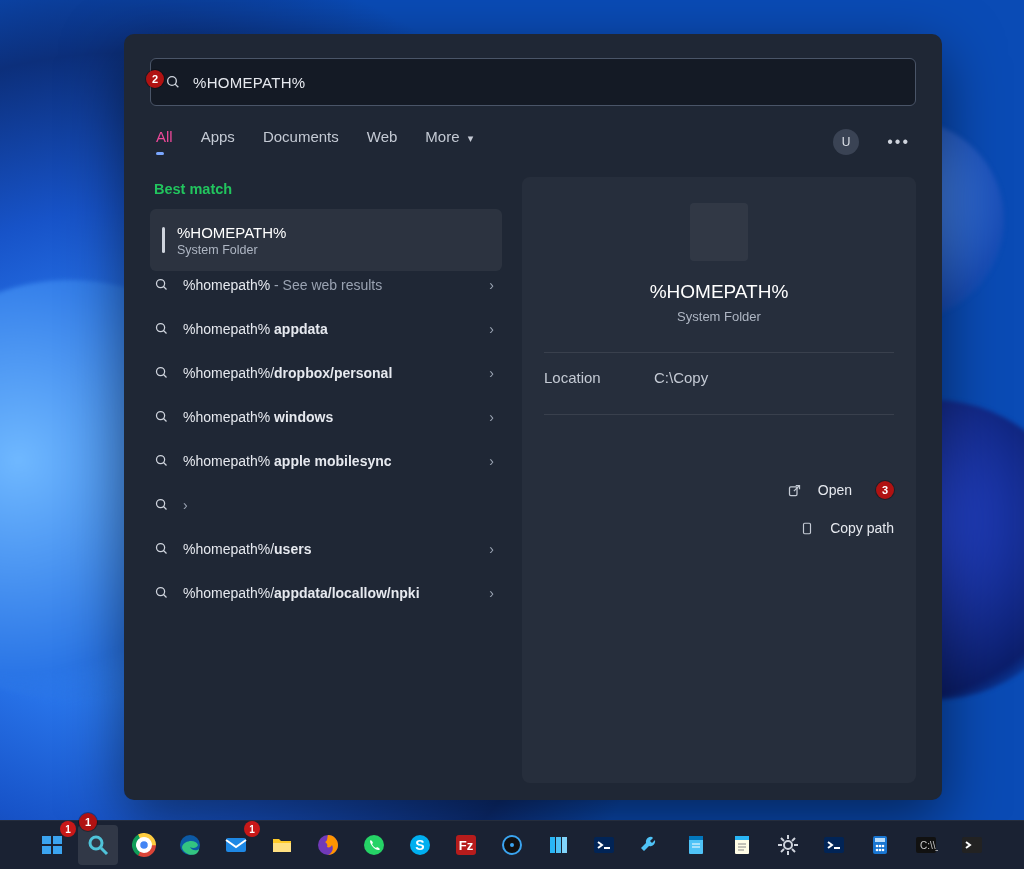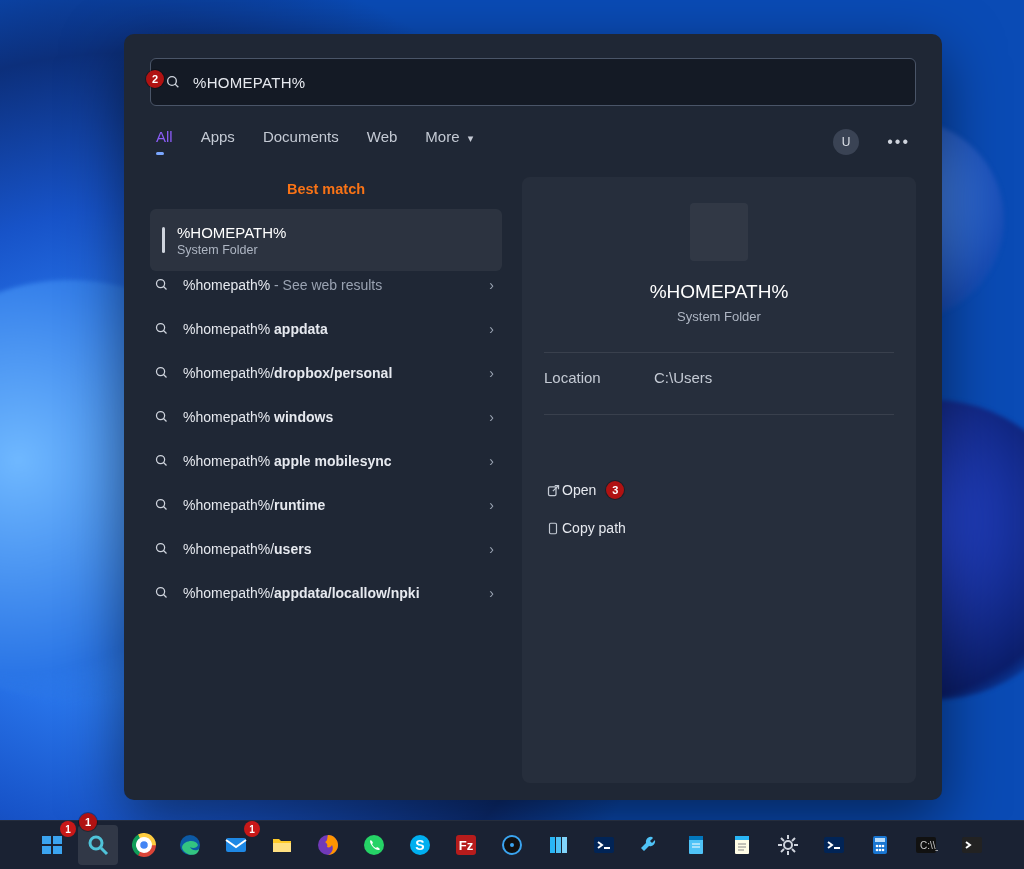--- a/index.html
+++ b/index.html
@@ -56,39 +56,39 @@
   .search-box input {
     flex: 1; background: transparent; border: 0; outline: 0; color: #e6e9ef;
     font-size: 15px; letter-spacing: .3px;
   }
   .tabs {
     display: flex; align-items: center; gap: 28px; margin: 22px 6px 0 6px;
     color: #c4cad4; font-size: 15px;
   }
   .tabs .spacer { flex: 1; }
   .tab { position: relative; padding-bottom: 10px; cursor: default; }
-  .tab.active { color: #8b5cf6; }
+  .tab.active { color: #ec4899; }
   .tab.active::after {
     content: ""; position: absolute; left: 0; right: 55%; bottom: 0; height: 3px;
     background: #7aa7ff; border-radius: 2px;
   }
   .avatar {
     width: 26px; height: 26px; border-radius: 50%; background: #3a4354;
     display: flex; align-items: center; justify-content: center; font-size: 12px; color: #dfe3ea;
   }
   .more-dots { letter-spacing: 2px; font-size: 16px; color: #cfd4dd; }
 
   .two-col { display: flex; gap: 20px; margin-top: 22px; height: calc(100% - 118px); }
   .left { width: 352px; }
   .right {
     flex: 1; background: rgba(255,255,255,.035); border-radius: 8px;
     padding: 22px 22px 10px 22px; display: flex; flex-direction: column;
   }
 
-  .sec-title { font-weight: 600; font-size: 14.5px; margin: 4px 4px 12px 4px; color: #f97316; text-align: center; }
+  .sec-title { font-weight: 600; font-size: 14.5px; margin: 4px 4px 12px 4px; color: #22c55e; }
 
   .best-row {
     background: rgba(255,255,255,.06); border-radius: 6px; height: 62px;
     display: flex; align-items: center; padding: 0 12px; gap: 12px; position: relative;
   }
   .best-row::before {
     content: ""; width: 3px; height: 26px; background: #cfd4dd; border-radius: 2px;
   }
   .bm-main .t { font-size: 15px; color: #fff; }
   .bm-main .s { font-size: 12.5px; color: #aeb6c3; margin-top: 2px; }
@@ -108,22 +108,22 @@
     width: 58px; height: 58px; background: rgba(255,255,255,.05); border-radius: 4px;
     margin: 4px auto 20px auto;
   }
   .r-title { text-align: center; font-size: 19px; color: #fff; }
   .r-sub   { text-align: center; font-size: 13px; color: #aeb6c3; margin-top: 6px; }
   .r-sep   { height: 1px; background: rgba(255,255,255,.09); margin: 28px 0 16px 0; }
   .r-kv    { display: flex; font-size: 15px; color: #c4cad4; }
   .r-kv .k { width: 110px; }
   .r-actions { margin-top: 40px; }
   .r-act {
-    display: flex; align-items: center; height: 38px; font-size: 14px;
-    color: #e6e9ef; position: relative;
+    display: flex; align-items: center; gap: 14px; height: 38px; font-size: 14px;
+    color: #e6e9ef; position: relative; justify-content: flex-end;
   }
   .r-act .ico { width: 18px; display:flex; justify-content:center; color:#c4cad4; }
 
   
   svg { display: block; }
 </style>
 </head>
 <body>
 
 <div class="petal p1"></div>
@@ -224,21 +224,20 @@
             <span class="web-txt"><span>%homepath% </span><b>apple mobilesync</b></span>
             <span class="chev">›</span>
           </div>
           <div class="web-row">
             <span>
               <svg width="15" height="15" viewBox="0 0 24 24" fill="none" stroke="#cfd4dd" stroke-width="2">
                 <circle cx="10.5" cy="10.5" r="6.5"></circle>
                 <line x1="20" y1="20" x2="15.2" y2="15.2"></line>
               </svg>
             </span>
-            <span class="web-txt"><span>%homepath%/</span><b>runtime</b></span>
             <span class="chev">›</span>
           </div>
           <div class="web-row">
             <span>
               <svg width="15" height="15" viewBox="0 0 24 24" fill="none" stroke="#cfd4dd" stroke-width="2">
                 <circle cx="10.5" cy="10.5" r="6.5"></circle>
                 <line x1="20" y1="20" x2="15.2" y2="15.2"></line>
               </svg>
             </span>
             <span class="web-txt"><span>%homepath%/</span><b>users</b></span>
@@ -257,21 +256,21 @@
         </div>
     </div>
 
     <div class="right">
       <div class="big-icon"></div>
       <div class="r-title">%HOMEPATH%</div>
       <div class="r-sub">System Folder</div>
       <div class="r-sep"></div>
       <div class="r-kv">
         <div class="k">Location</div>
-        <div>C:\Users</div>
+        <div>C:\Copy</div>
       </div>
       <div class="r-sep"></div>
 
       <div class="r-actions">
         <div class="r-act">
           <span class="ico">
             <svg width="15" height="15" viewBox="0 0 24 24" fill="none" stroke="currentColor" stroke-width="2">
                 <path d="M14 4h6v6"></path>
                 <path d="M20 4l-9 9"></path>
                 <rect x="4" y="6" width="12" height="14" rx="2"></rect>

